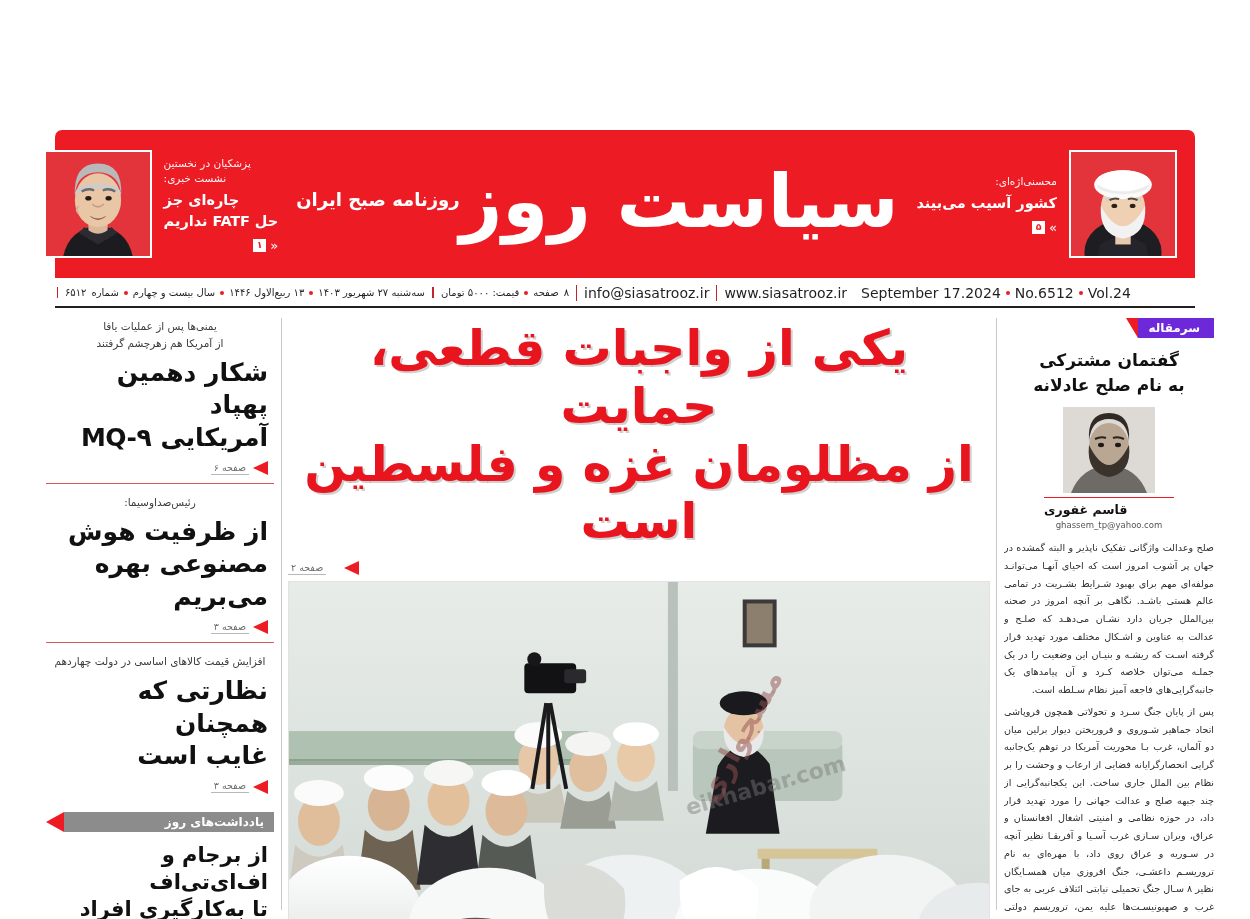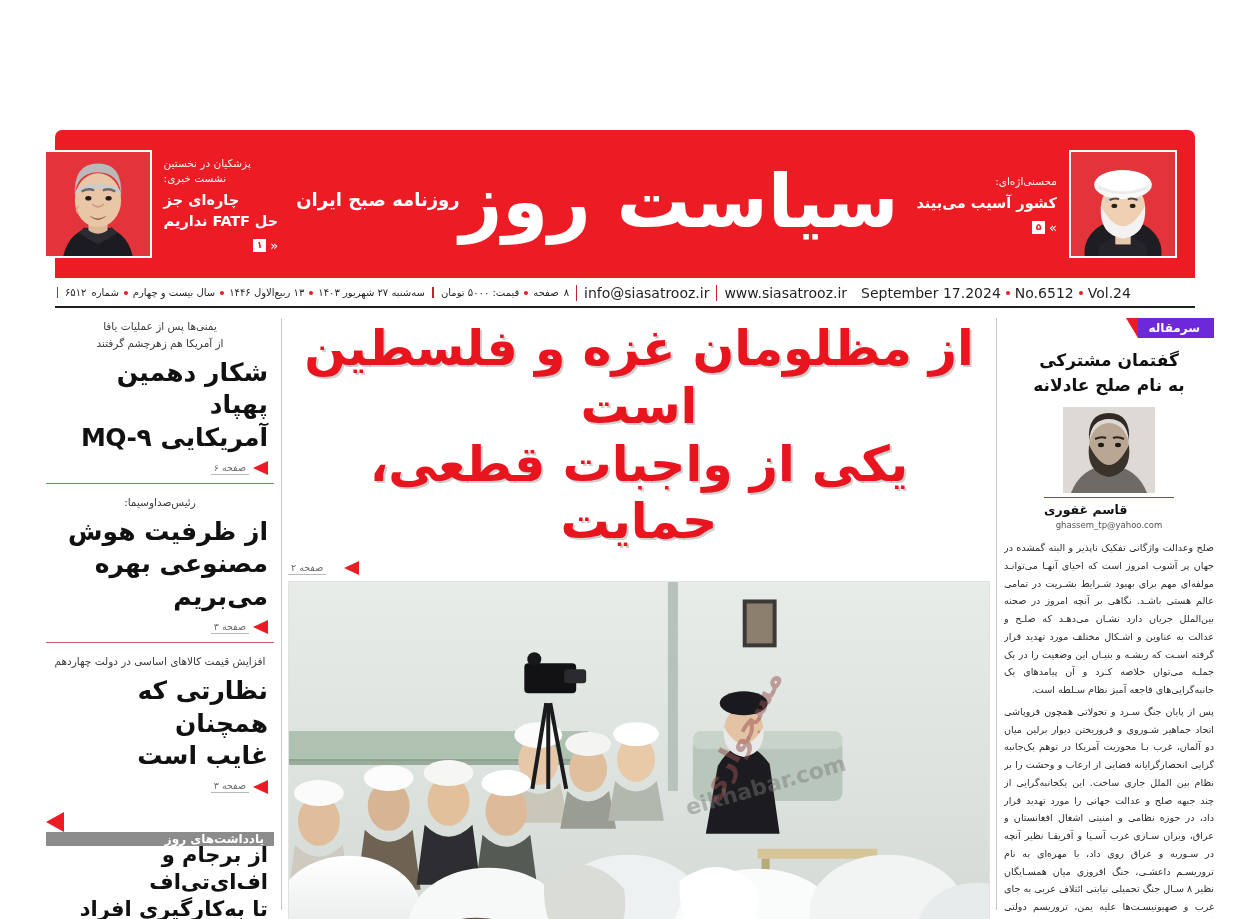--- a/index.html
+++ b/index.html
@@ -209,21 +209,20 @@
     font-size: 9.5px;
     color: #6b6b6b;
     border-bottom: 1px solid #b8b8b8;
     padding: 0 3px 1px 3px;
     direction: rtl;
   }
 
   
   .secbadge {
     display: flex;
-    flex-direction: column;
     align-items: stretch;
     height: 20px;
     margin: 12px 0 10px 0;
     direction: ltr;
   }
   .secbadge .tail {
     width: 0; height: 0;
     border-top: 10px solid transparent;
     border-bottom: 10px solid transparent;
     border-right: 18px solid #ED1C24;
@@ -517,22 +516,22 @@
         <div>از برجام و اف‌ای‌تی‌اف</div>
         <div>تا به‌کارگیری افراد مسئله دار</div>
       </div>
 
     </div>
 
   </div>
 
   <div class="col-center">
     <div class="lead-head">
+      <div>یکی از واجبات قطعی، حمایت</div>
       <div>از مظلومان غزه و فلسطین است</div>
-      <div>یکی از واجبات قطعی، حمایت</div>
     </div>
     <div class="lead-pageref">
       <span class="ptxt">صفحه ۲</span>
       <span class="arrow"></span>
     </div>
 
     <div class="lead-photo">
       <svg viewBox="0 0 702 372" preserveAspectRatio="xMidYMid slice">
         <defs>
           <linearGradient id="wallg" x1="0" y1="0" x2="0" y2="1">

